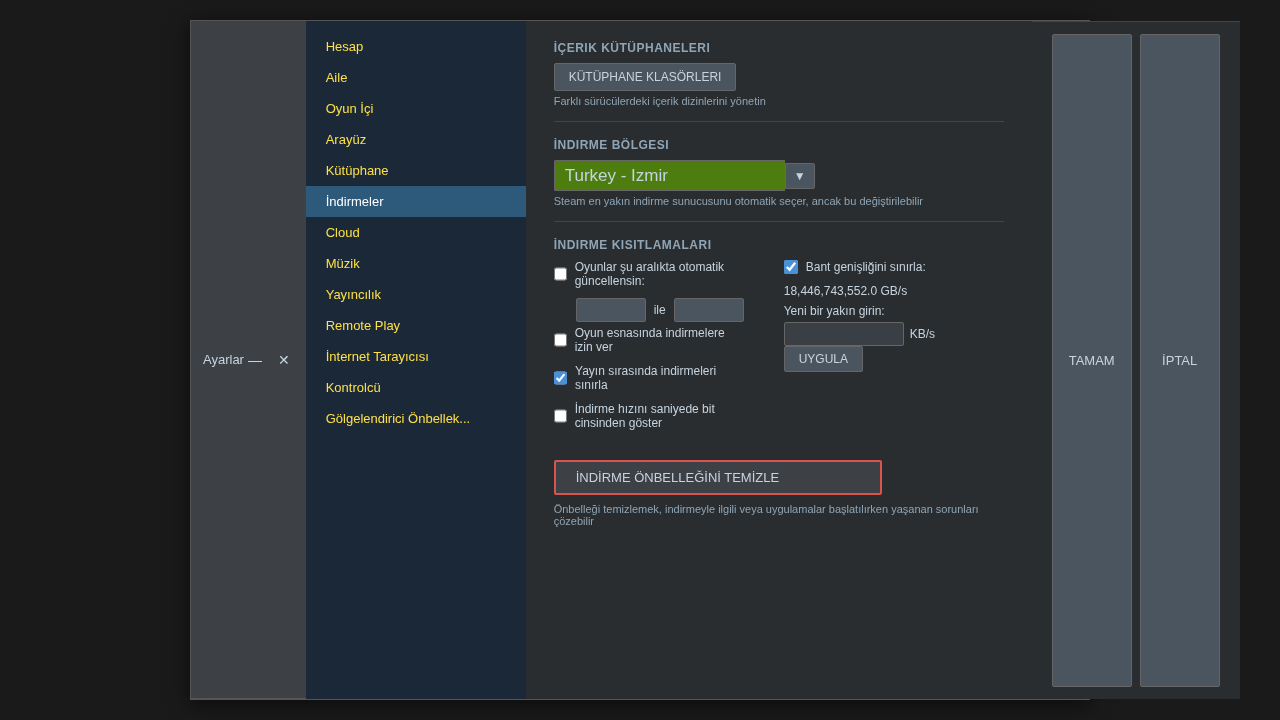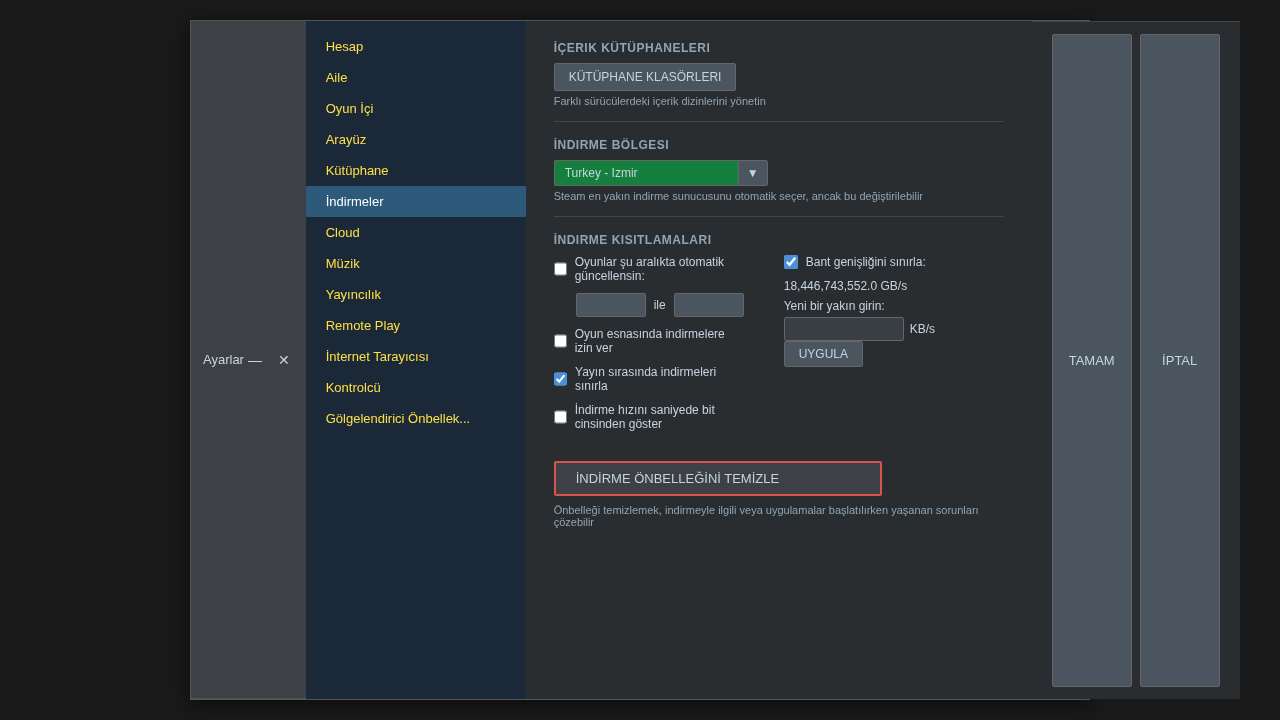--- a/index.html
+++ b/index.html
@@ -98,26 +98,26 @@
       color: #8fa5b5;
       margin-top: 4px;
       margin-bottom: 10px;
     }
     .dropdown-row {
       display: flex;
       align-items: center;
       gap: 0;
     }
     .dropdown-select {
-      background: #15803d;
+      background: #4d7c0f;
       border: 1px solid #666;
       color: #c6d4df;
       padding: 5px 10px;
-      font-size: 12px;
-      width: 184px;
+      font-size: 17px;
+      width: 231px;
       border-right: none;
       border-radius: 2px 0 0 2px;
       appearance: none;
     }
     .dropdown-arrow-btn {
       background: #4a5560;
       border: 1px solid #666;
       color: #c6d4df;
       padding: 5px 8px;
       cursor: pointer;
@@ -146,21 +146,21 @@
     .checkbox-row input[type="checkbox"] {
       width: 14px;
       height: 14px;
       accent-color: #4a90d9;
       cursor: pointer;
     }
     .time-range-row {
       display: flex;
       align-items: center;
       gap: 8px;
-      margin-bottom: 10px;
+      margin-bottom: 4px;
       margin-left: 22px;
     }
     .time-input {
       background: #4a5560;
       border: 1px solid #666;
       color: #c6d4df;
       padding: 4px 6px;
       font-size: 12px;
       width: 70px;
       border-radius: 2px;

